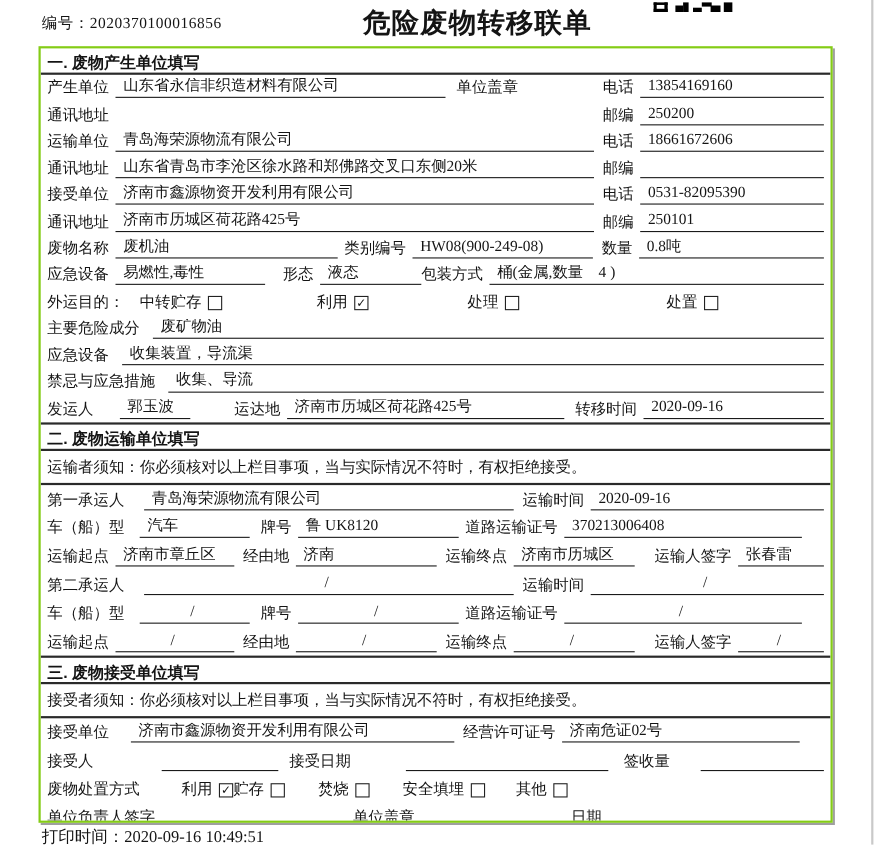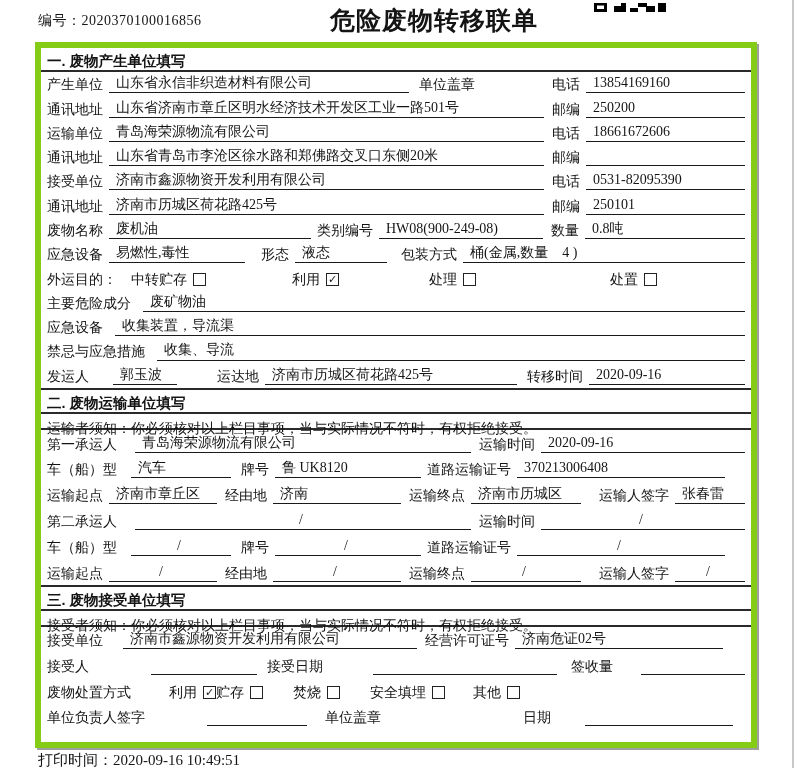--- a/index.html
+++ b/index.html
@@ -9,29 +9,29 @@
   }
   .page-edge{position:absolute;right:2px;top:0;width:2px;height:768px;background:#c9c9c9;}
   .serial{position:absolute;left:38px;top:12px;font-size:14px;letter-spacing:.5px;}
   .doc-title{
     position:absolute;left:330px;top:4px;font-size:25px;font-weight:bold;letter-spacing:1px;
     font-family:"Liberation Sans","DejaVu Sans",sans-serif;
   }
   .qr{position:absolute;left:594px;top:0;}
   .form-box{
     position:absolute;left:35px;top:42px;width:722px;height:706px;box-sizing:border-box;
-    border:6px solid #84cc16;box-shadow:2px 2px 0 #9f9f9f;overflow:hidden;background:#fff;
+    border:2px solid #84cc16;box-shadow:2px 2px 0 #9f9f9f;overflow:hidden;background:#fff;
   }
   .sec-header{
     height:24px;box-sizing:border-box;border-bottom:2px solid #2a2a2a;
     font-weight:bold;font-size:14.5px;padding:4px 0 0 6px;
     font-family:"Liberation Sans","DejaVu Sans",sans-serif;
   }
   .sec-header.mid{border-top:2px solid #2a2a2a;height:26px;}
-  .notice-row{height:16px;box-sizing:border-box;border-bottom:2px solid #2a2a2a;padding:6px 0 0 6px;}
+  .notice-row{height:31px;box-sizing:border-box;border-bottom:2px solid #2a2a2a;padding:6px 0 0 6px;}
   .row{display:flex;align-items:flex-end;height:24.3px;box-sizing:border-box;
        padding:0 6px 3px 6px;line-height:1.15;}
   .row.s2{height:25.8px;}
   .row.s3{height:25.7px;}
   .lpart{width:505px;display:flex;align-items:flex-end;flex-shrink:0;}
   .rpart{flex:1;display:flex;align-items:flex-end;}
   .lbl{white-space:nowrap;padding-right:6px;flex-shrink:0;}
   .val{border-bottom:1px solid #1a1a1a;white-space:nowrap;padding:0 4px 1px 7px;
        box-sizing:border-box;overflow:hidden;}
   .grow{flex:1;}
@@ -80,21 +80,20 @@
     </div>
     <div class="rpart">
       <span class="lbl">电话</span>
       <span class="val grow">13854169160</span>
     </div>
   </div>
 
   <div class="row">
     <div class="lpart">
       <span class="lbl">通讯地址</span>
-      <span class="val grow" style="margin-right:8px">山东省济南市章丘区明水经济技术开发区工业一路501号</span>
     </div>
     <div class="rpart">
       <span class="lbl">邮编</span>
       <span class="val grow">250200</span>
     </div>
   </div>
 
   <div class="row">
     <div class="lpart">
       <span class="lbl">运输单位</span>
@@ -146,21 +145,21 @@
     <span class="val" style="width:164px">HW08(900-249-08)</span>
     <span class="lbl" style="margin-left:8px">数量</span>
     <span class="val grow">0.8吨</span>
   </div>
 
   <div class="row">
     <span class="lbl">应急设备</span>
     <span class="val" style="width:136px">易燃性,毒性</span>
     <span class="lbl" style="margin-left:16px">形态</span>
     <span class="val" style="width:92px">液态</span>
-    <span class="lbl" style="margin-left:14px">包装方式</span>
+    <span class="lbl" style="">包装方式</span>
     <span class="val grow">桶(金属,数量　4 )</span>
   </div>
 
   <div class="row">
     <span class="lbl">外运目的：</span>
     <span class="opt" style="margin-left:8px">中转贮存</span>
     <span class="cb"></span>
     <span class="opt" style="margin-left:86px">利用</span>
     <span class="cb">✓</span>
     <span class="opt" style="margin-left:90px">处理</span>

